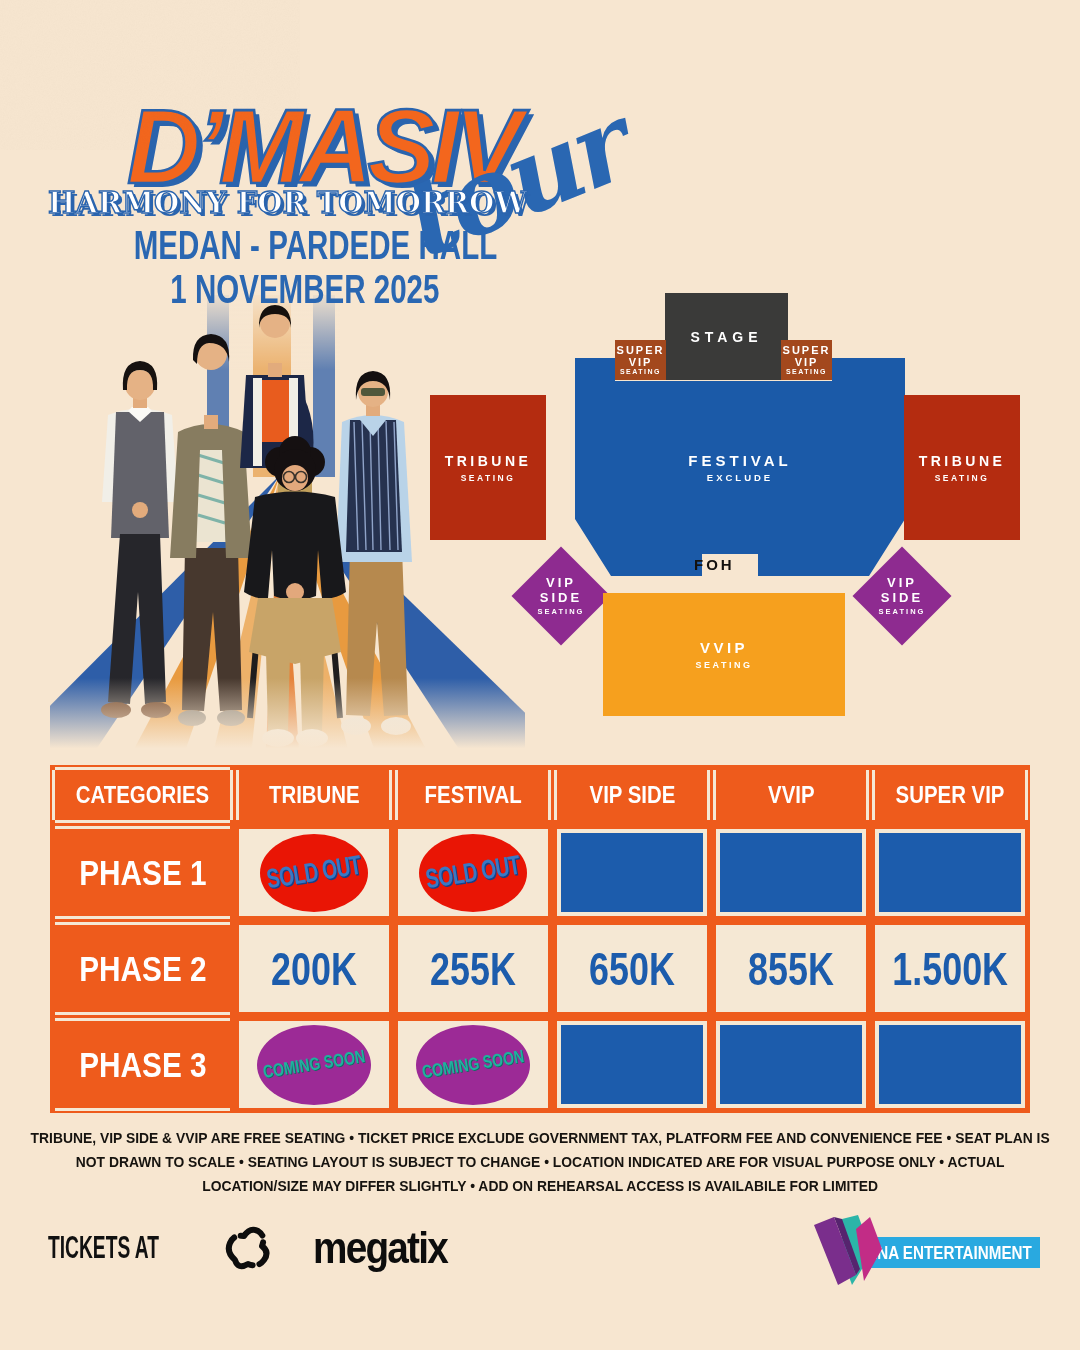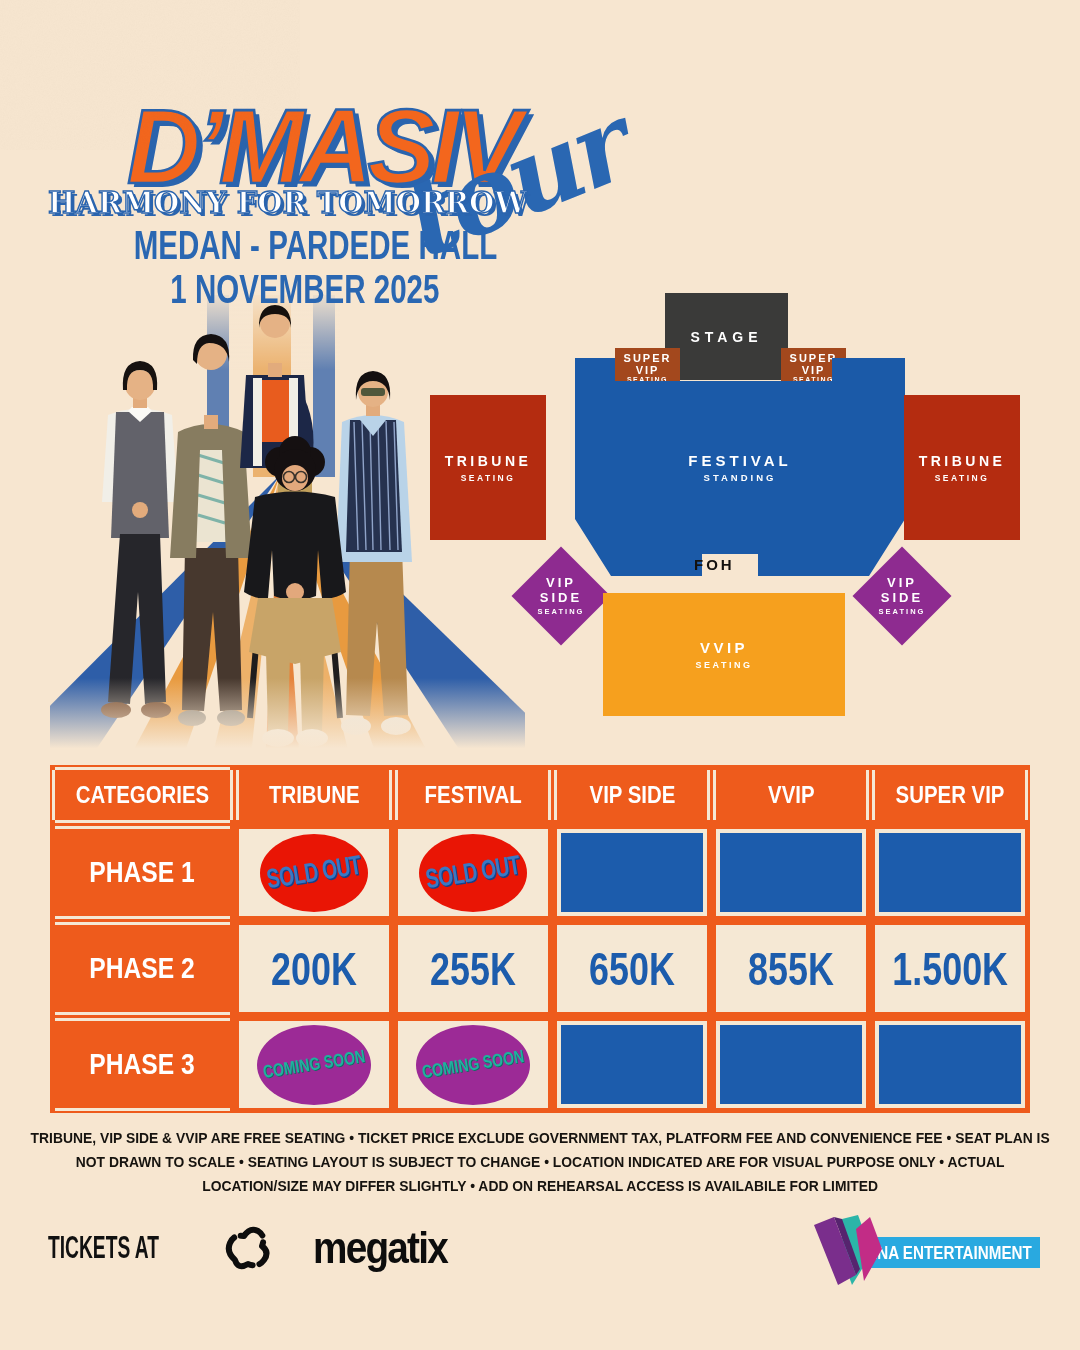--- a/index.html
+++ b/index.html
@@ -21,21 +21,21 @@
           font-weight:bold;font-size:41px;color:#2a67b2;white-space:nowrap;}
   .date-line{position:absolute;left:55px;top:266px;width:500px;text-align:center;z-index:3;
           font-weight:bold;font-size:41px;color:#2a67b2;white-space:nowrap;}
   .cond{display:inline-block;transform:scaleX(0.72);transform-origin:center;white-space:nowrap;}
 
   
   .zone{position:absolute;display:flex;flex-direction:column;align-items:center;justify-content:center;
         color:#fff;text-align:center;}
   .stage{left:665px;top:293px;width:123px;height:87px;background:#3a3a39;}
   .stage .z1{font-size:14px;font-weight:bold;letter-spacing:5px;}
-  .svip{width:65px;height:40px;background:#a3481d;margin-top:8px;}
+  .svip{width:51px;height:40px;background:#a3481d;}
   .svip-l{left:615px;top:340px;} .svip-r{left:781px;top:340px;}
   .svip .z1{font-size:11px;font-weight:bold;letter-spacing:2px;line-height:1.1;}
   .svip .z3{font-size:7px;font-weight:bold;letter-spacing:1.5px;line-height:1.2;}
   .festival-svg{position:absolute;left:570px;top:355px;width:340px;height:224px;}
   .fest-label{left:640px;top:445px;width:200px;height:44px;}
   .fest-label .z1{font-size:15px;font-weight:bold;letter-spacing:4px;}
   .fest-label .z3{font-size:9.5px;font-weight:bold;letter-spacing:3px;margin-top:3px;}
   .tribune{width:116px;height:145px;background:#b42c10;}
   .tribune-l{left:430px;top:395px;} .tribune-r{left:904px;top:395px;}
   .tribune .z1{font-size:14px;font-weight:bold;letter-spacing:3.5px;}
@@ -51,21 +51,21 @@
   .vvip .z3{font-size:9px;font-weight:bold;letter-spacing:2.5px;margin-top:4px;}
   .foh{position:absolute;left:694px;top:556px;width:70px;text-align:left;
        color:#13110e;font-size:15px;font-weight:bold;letter-spacing:3px;}
 
   
   .tbl{position:absolute;left:50px;top:765px;width:980px;height:348px;background:#ee5b1c;
        display:grid;grid-template-columns:175px repeat(5,1fr);grid-template-rows:50px 1fr 1fr 1fr;
        gap:9px;padding:5px;box-sizing:border-box;z-index:6;}
   .ocell{background:#ee5b1c;display:flex;align-items:center;justify-content:center;color:#fff;font-weight:bold;}
   .hcell{box-shadow:3px 0 0 #f5e8d4,-3px 0 0 #f5e8d4;font-size:24px;}
-  .lcell{box-shadow:0 3px 0 #f5e8d4,0 -3px 0 #f5e8d4;font-size:29px;}
+  .lcell{box-shadow:0 3px 0 #f5e8d4,0 -3px 0 #f5e8d4;font-size:35px;}
   .corner{box-shadow:3px 0 0 #f5e8d4,-3px 0 0 #f5e8d4,0 3px 0 #f5e8d4,0 -3px 0 #f5e8d4;}
   .hcell .cond2, .lcell .cond2{transform:scaleX(0.85);}
   .dcell{background:#f5e8d4;position:relative;display:flex;align-items:center;justify-content:center;}
   .blk{position:absolute;inset:4px;background:#1c5cac;}
   .cond2{display:inline-block;transform:scaleX(0.78);transform-origin:center;white-space:nowrap;}
   .price{color:#1c5cac;font-weight:bold;font-size:46px;}
   .badge{border-radius:50%;display:flex;align-items:center;justify-content:center;}
   .badge-sold{width:108px;height:78px;background:#e91505;}
   .badge-sold span{color:#3a78c4;font-weight:bold;font-size:27px;white-space:nowrap;letter-spacing:-1px;
        transform:rotate(-9deg) scaleX(0.72);text-shadow:1.5px 1.5px 0 #14418a;}
@@ -224,21 +224,21 @@
     <div class="zone svip svip-r">
       <span class="z1">SUPER</span>
       <span class="z1">VIP</span>
       <span class="z3">SEATING</span>
     </div>
     <svg class="festival-svg" viewBox="0 0 340 224">
       <polygon points="5,3 45,3 45,26 262,26 262,3 335,3 335,164 299,221 188,221 188,199 132,199 132,221 41,221 5,164" fill="#1b5aa8"></polygon>
     </svg>
     <div class="zone fest-label">
       <span class="z1">FESTIVAL</span>
-      <span class="z3">STANDING</span>
+      <span class="z3">EXCLUDE</span>
     </div>
     <div class="zone tribune tribune-l">
       <span class="z1">TRIBUNE</span>
       <span class="z3">SEATING</span>
     </div>
     <div class="zone tribune tribune-r">
       <span class="z1">TRIBUNE</span>
       <span class="z3">SEATING</span>
     </div>
     <div class="diamond dia-l"></div>

